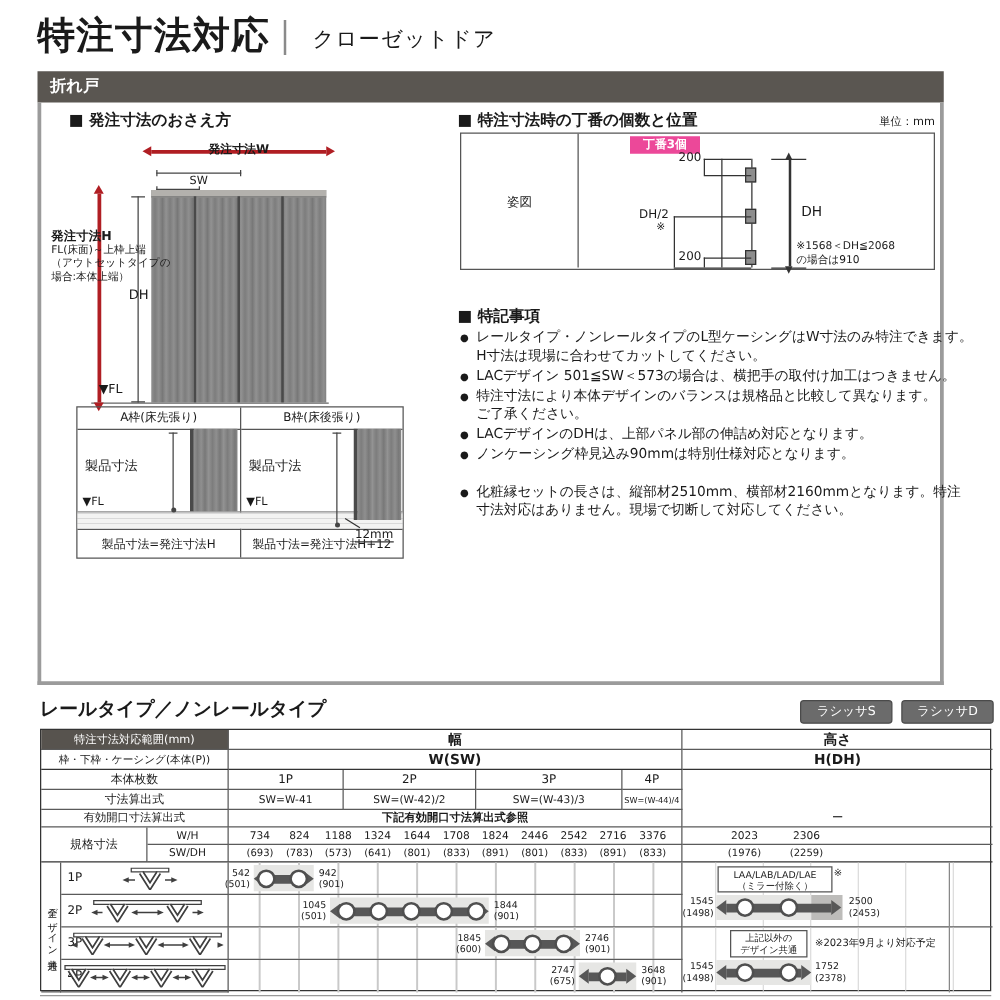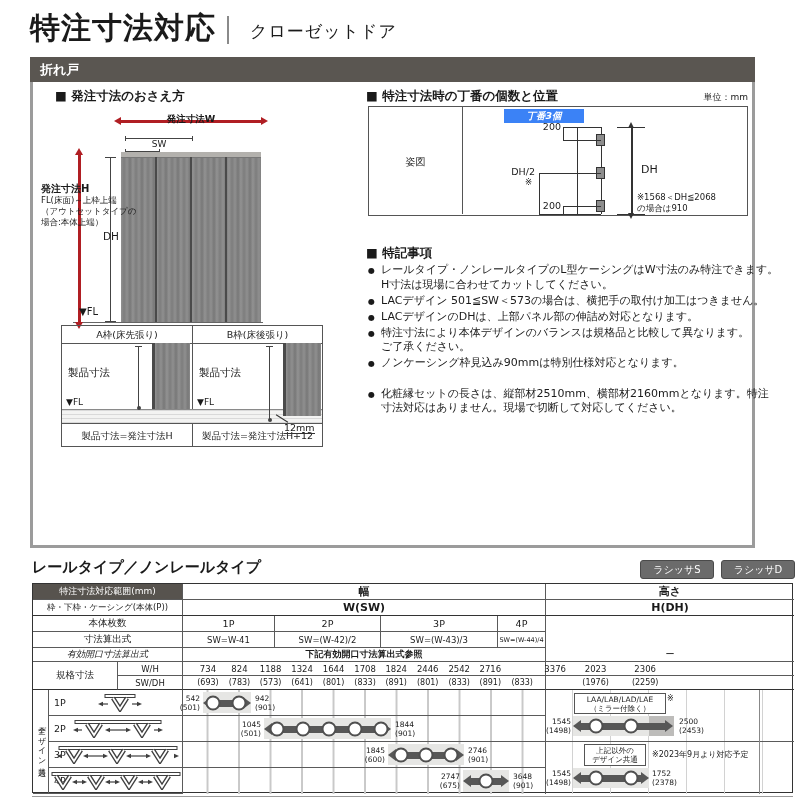--- a/index.html
+++ b/index.html
@@ -141,21 +141,21 @@
     <div class="abs tc" style="left:131px;top:97px;width:129px;height:23px;line-height:23px;font-size:9.5px;border-top:1px solid #555;">製品寸法=発注寸法H+12</div>
   </div>
 
   <div class="abs sec-title" style="left:333px;top:6px;">■ 特注寸法時の丁番の個数と位置</div>
   <div class="abs tr" style="left:640px;top:9px;width:75px;font-size:9px;">単位：mm</div>
 
   <div class="abs" style="left:335px;top:24px;width:380px;height:110px;border:1.5px solid #555;box-sizing:border-box;">
     <div class="abs" style="left:93px;top:0;width:1px;height:107px;background:#555;"></div>
     <div class="abs tc" style="left:0;top:48px;width:93px;font-size:10px;">姿図</div>
 
-    <div class="abs tc" style="left:135px;top:2px;width:80px;height:14px;line-height:14px;background:#3b82f6;color:#fff;font-size:9.5px;font-weight:bold;font-style:italic;">丁番3個</div>
+    <div class="abs tc" style="left:135px;top:2px;width:56px;height:14px;line-height:14px;background:#ec4899;color:#fff;font-size:9.5px;font-weight:bold;">丁番3個</div>
 
     <div class="abs" style="left:208px;top:20px;width:1px;height:87px;background:#333;"></div>
     <div class="abs" style="left:232px;top:20px;width:1px;height:87px;background:#333;"></div>
 
     <div class="abs" style="left:227px;top:27px;width:9px;height:12px;background:#8d8d8d;border:1px solid #333;box-sizing:border-box;"></div>
     <div class="abs" style="left:227px;top:60px;width:9px;height:12px;background:#8d8d8d;border:1px solid #333;box-sizing:border-box;"></div>
     <div class="abs" style="left:227px;top:93px;width:9px;height:12px;background:#8d8d8d;border:1px solid #333;box-sizing:border-box;"></div>
 
     <div class="abs hline" style="left:194px;top:20px;width:38px;height:1px;"></div>
     <div class="abs hline" style="left:194px;top:33px;width:38px;height:1px;"></div>
@@ -178,23 +178,23 @@
     <div class="abs" style="left:272px;top:56px;font-size:11px;">DH</div>
     <div class="abs pre" style="left:268px;top:85px;font-size:8.5px;line-height:10.5px;">※1568＜DH≦2068
 の場合は910</div>
   </div>
 
   <div class="abs sec-title" style="left:333px;top:163px;">■ 特記事項</div>
   <div class="abs" style="left:335px;top:181px;width:415px;">
     <div class="note-item pre">レールタイプ・ノンレールタイプのL型ケーシングはW寸法のみ特注できます。
 H寸法は現場に合わせてカットしてください。</div>
     <div class="note-item pre">LACデザイン 501≦SW＜573の場合は、横把手の取付け加工はつきません。</div>
-    <div class="note-item pre">LACデザインのDHは、上部パネル部の伸詰め対応となります。</div>
     <div class="note-item pre">特注寸法により本体デザインのバランスは規格品と比較して異なります。
 ご了承ください。</div>
+    <div class="note-item pre">LACデザインのDHは、上部パネル部の伸詰め対応となります。</div>
     <div class="note-item pre">ノンケーシング枠見込み90mmは特別仕様対応となります。</div>
     <div class="note-item pre" style="margin-top:16px;">化粧縁セットの長さは、縦部材2510mm、横部材2160mmとなります。特注
 寸法対応はありません。現場で切断して対応してください。</div>
   </div>
 </div>
 
 <div class="abs b" style="left:32px;top:558px;font-size:15px;">レールタイプ／ノンレールタイプ</div>
 <div class="abs badge" style="left:640px;top:560px;width:74px;height:19px;">ラシッサS</div>
 <div class="abs badge" style="left:721px;top:560px;width:74px;height:19px;">ラシッサD</div>
 
@@ -213,39 +213,39 @@
   <div class="cl" style="left:242px;top:32px;width:106px;height:16px;font-size:9.5px;">2P</div>
   <div class="cl" style="left:348px;top:32px;width:117px;height:16px;font-size:9.5px;">3P</div>
   <div class="cl" style="left:465px;top:32px;width:48px;height:16px;font-size:9.5px;">4P</div>
 
   <div class="cl" style="left:0;top:48px;width:150px;height:16px;font-size:9.5px;">寸法算出式</div>
   <div class="cl" style="left:150px;top:48px;width:92px;height:16px;font-size:8.5px;">SW=W-41</div>
   <div class="cl" style="left:242px;top:48px;width:106px;height:16px;font-size:8.5px;">SW=(W-42)/2</div>
   <div class="cl" style="left:348px;top:48px;width:117px;height:16px;font-size:8.5px;">SW=(W-43)/3</div>
   <div class="cl" style="left:465px;top:48px;width:48px;height:16px;font-size:6.5px;">SW=(W-44)/4</div>
 
-  <div class="cl" style="left:0;top:64px;width:150px;height:14px;font-size:9px;font-style:italic;">有効開口寸法算出式</div>
+  <div class="cl" style="left:0;top:64px;width:150px;height:14px;font-size:9px;">有効開口寸法算出式</div>
   <div class="cl b" style="left:150px;top:64px;width:363px;height:14px;font-size:9px;">下記有効開口寸法算出式参照</div>
   <div class="cl" style="left:513px;top:64px;width:248px;height:14px;font-size:9px;border-right:none;">ー</div>
 
   <div class="cl thick" style="left:0;top:78px;width:85px;height:28px;font-size:9.5px;">規格寸法</div>
   <div class="cl" style="left:85px;top:78px;width:65px;height:14px;font-size:8.5px;">W/H</div>
   <div class="cl thick" style="left:85px;top:92px;width:65px;height:14px;font-size:8.5px;">SW/DH</div>
   <div class="cl" style="left:150px;top:78px;width:363px;height:14px;">
     <span class="abs" style="left:6.9%;transform:translateX(-50%);font-size:8.5px;">734</span>
     <span class="abs" style="left:15.6%;transform:translateX(-50%);font-size:8.5px;">824</span>
     <span class="abs" style="left:24.2%;transform:translateX(-50%);font-size:8.5px;">1188</span>
     <span class="abs" style="left:32.9%;transform:translateX(-50%);font-size:8.5px;">1324</span>
     <span class="abs" style="left:41.6%;transform:translateX(-50%);font-size:8.5px;">1644</span>
     <span class="abs" style="left:50.3%;transform:translateX(-50%);font-size:8.5px;text-align:center;">1708</span>
     <span class="abs" style="left:58.9%;transform:translateX(-50%);font-size:8.5px;">1824</span>
     <span class="abs" style="left:67.6%;transform:translateX(-50%);font-size:8.5px;">2446</span>
     <span class="abs" style="left:76.3%;transform:translateX(-50%);font-size:8.5px;">2542</span>
     <span class="abs" style="left:84.9%;transform:translateX(-50%);font-size:8.5px;">2716</span>
-    <span class="abs" style="left:93.7%;transform:translateX(-50%);font-size:8.5px;margin-left:33px;">3376</span>
+    <span class="abs" style="left:93.7%;transform:translateX(-50%);font-size:8.5px;">3376</span>
   </div>
   <div class="cl thick" style="left:150px;top:92px;width:363px;height:14px;">
     <span class="abs" style="left:6.9%;transform:translateX(-50%);font-size:8px;">(693)</span>
     <span class="abs" style="left:15.6%;transform:translateX(-50%);font-size:8px;">(783)</span>
     <span class="abs" style="left:24.2%;transform:translateX(-50%);font-size:8px;">(573)</span>
     <span class="abs" style="left:32.9%;transform:translateX(-50%);font-size:8px;">(641)</span>
     <span class="abs" style="left:41.6%;transform:translateX(-50%);font-size:8px;">(801)</span>
     <span class="abs" style="left:50.3%;transform:translateX(-50%);font-size:8px;">(833)</span>
     <span class="abs" style="left:58.9%;transform:translateX(-50%);font-size:8px;">(891)</span>
     <span class="abs" style="left:67.6%;transform:translateX(-50%);font-size:8px;">(801)</span>

